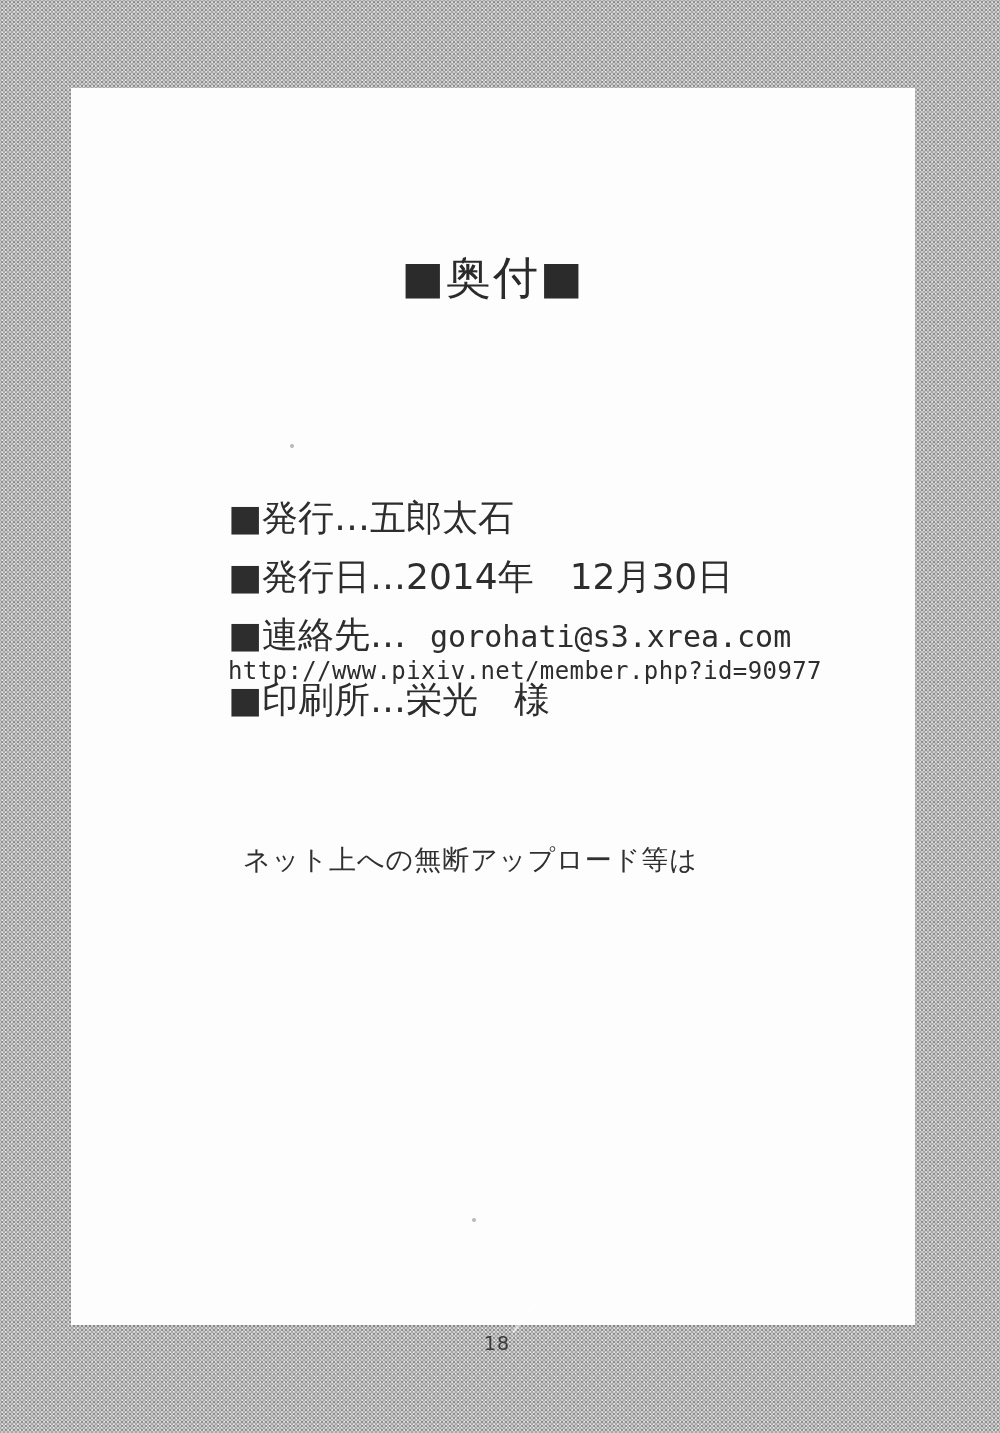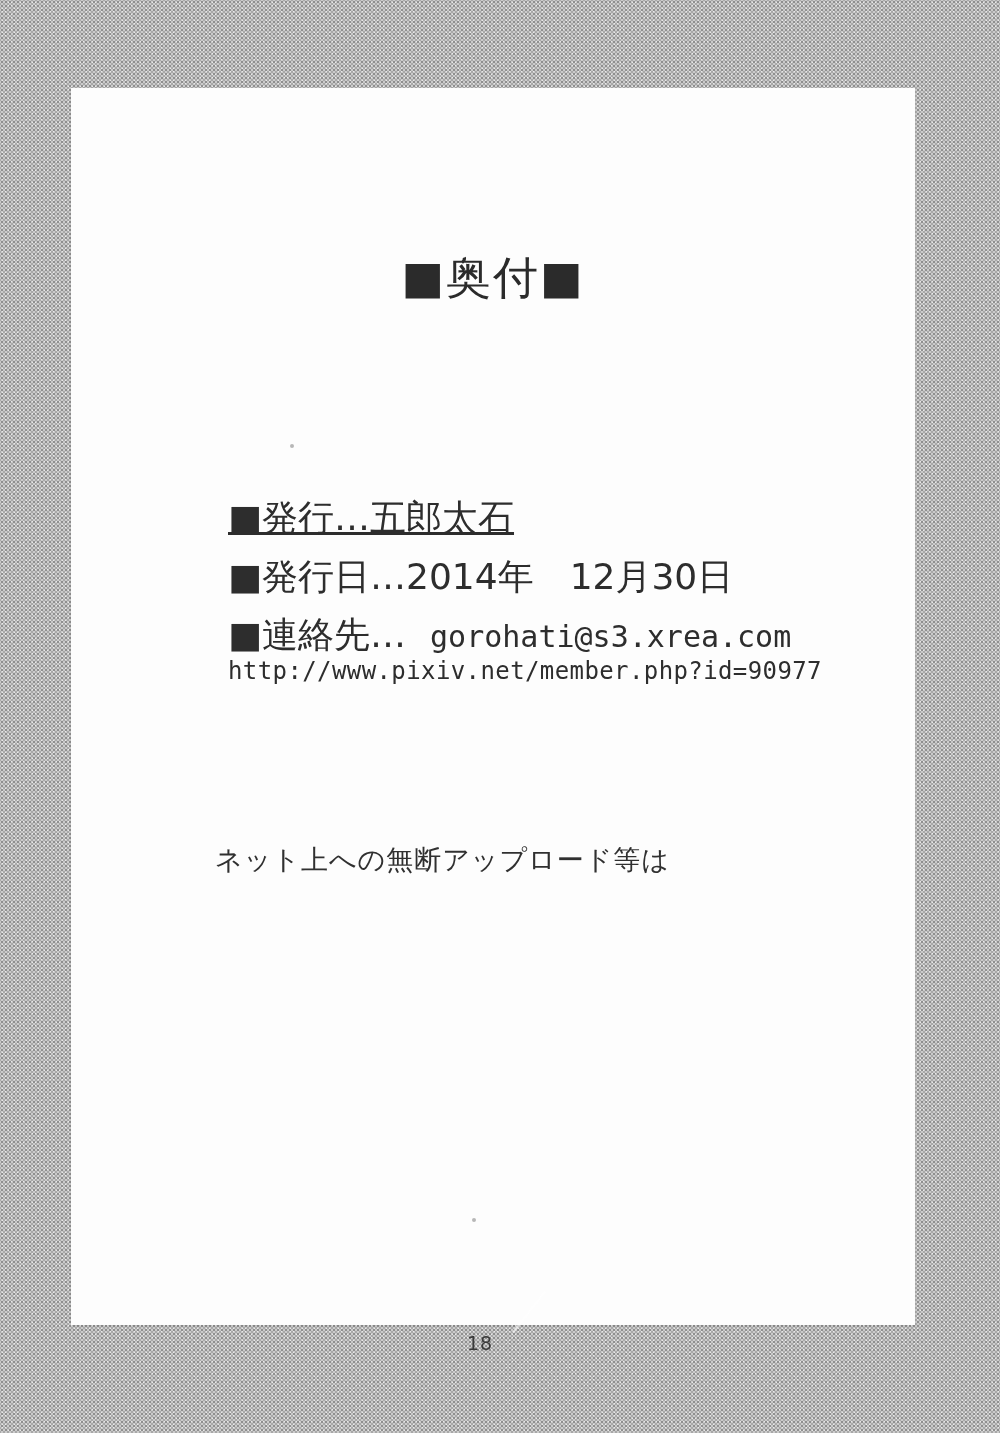--- a/index.html
+++ b/index.html
@@ -49,49 +49,49 @@
     font-size: 36px;
     line-height: 40px;
     white-space: pre;
     color: #2d2d2d;
   }
   .info-line .latin {
     font-family: "DejaVu Sans Mono", "Liberation Mono", monospace;
     font-size: 30px;
     margin-left: 24px;
   }
-  .line-publisher { top: 410px; text-decoration: underline; }
+  .line-publisher { top: 410px; }
   .line-date      { top: 456px; margin-top: 13px; }
   .line-author    { top: 490px; }
   .line-contact   { top: 527px; }
   .line-url {
     top: 563px;
     left: 131px;
     font-family: "DejaVu Sans Mono", "Liberation Mono", monospace;
     font-size: 24px;
     letter-spacing: 0.4px;
     margin-left: 26px;
   }
   .line-printer   { top: 592px; }
 
   .notice {
     position: absolute;
-    left: 144px; top: 684px;
+    left: 172px; top: 684px;
     font-size: 27px;
     line-height: 35px;
     letter-spacing: 1px;
     white-space: pre;
     color: #303030;
   }
 
   .page-number {
     position: absolute;
     left: 467px; top: 1332px;
     width: 60px;
-    text-align: left;
+    text-align: center;
     font-size: 19px;
     letter-spacing: 1px;
     color: #3a3a3a;
   }
 
   
   .speck {
     position: absolute;
     width: 4px; height: 4px;
     border-radius: 50%;
@@ -118,20 +118,21 @@
 
     <div class="info-line line-publisher">■発行…五郎太石</div>
 
     <div class="info-line line-date">■発行日…2014年　12月30日</div>
 
 
     <div class="info-line line-contact"><span>■連絡先…</span><span class="latin">gorohati@s3.xrea.com</span></div>
 
     <div class="info-line line-url">http://www.pixiv.net/member.php?id=90977</div>
 
+    <div class="info-line line-printer">■印刷所…栄光　様</div>
 
     <div class="notice">
       <div>ネット上への無断アップロード等は</div>
     </div>
 
     <div class="speck speck-1"></div>
     <div class="speck speck-2"></div>
   </div>
 
   <div class="scratch"></div>

